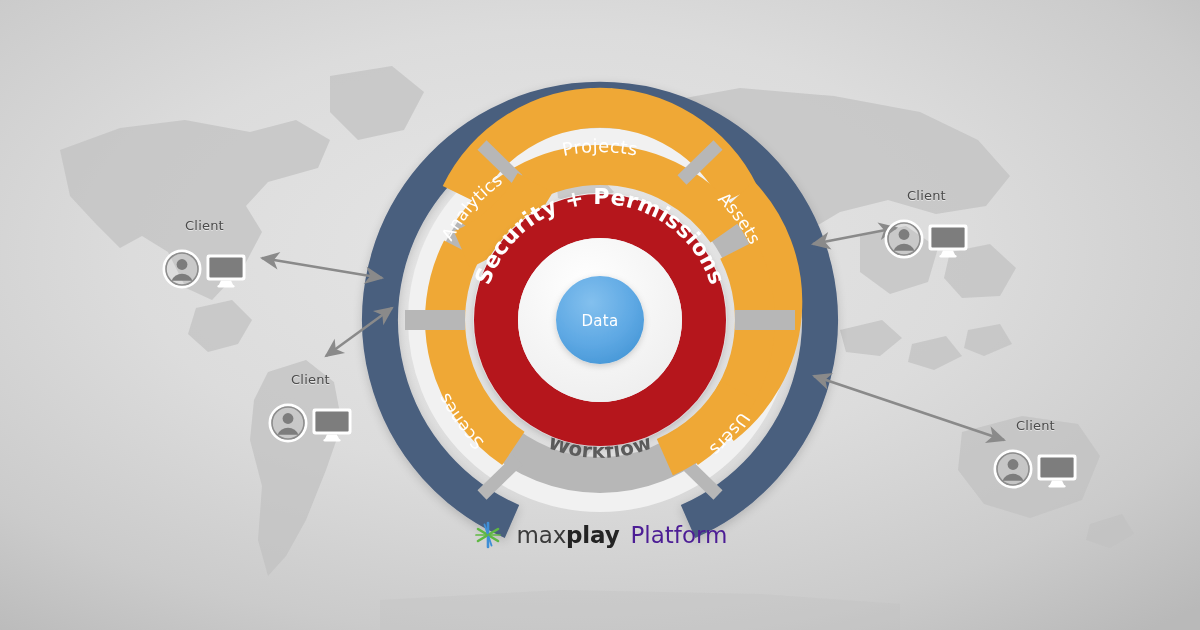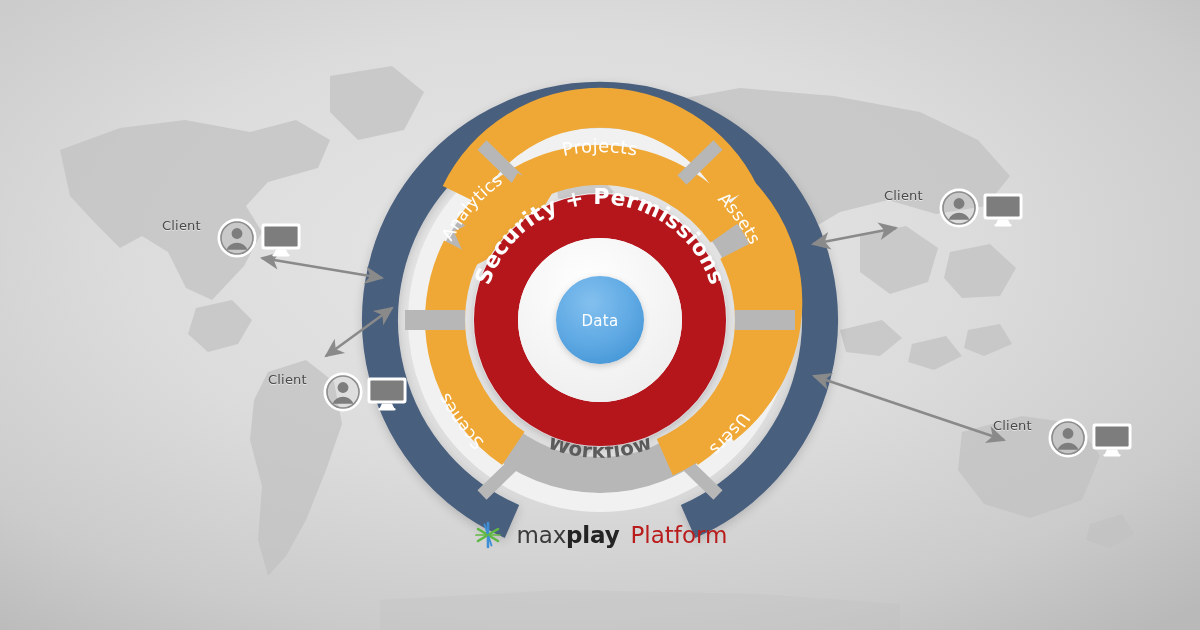--- a/index.html
+++ b/index.html
@@ -5,35 +5,35 @@
   html,body{margin:0;padding:0;}
   body{
     width:1200px;height:630px;overflow:hidden;
     font-family:"DejaVu Sans","Liberation Sans",sans-serif;
     background:#c9c9c9;
   }
   #stage{position:relative;width:1200px;height:630px;}
   #bg{position:absolute;inset:0;}
   #diagram{position:absolute;inset:0;}
   .client{
-    position:absolute;display:flex;flex-direction:row;
-    align-items:flex-start;gap:16px;
+    position:absolute;display:flex;flex-direction:column;
+    align-items:center;gap:16px;
   }
   .client-label{
     font-size:13px;color:#4a4a4a;letter-spacing:.2px;
     text-shadow:0 1px 0 rgba(255,255,255,.55);
   }
   .client-row{display:flex;align-items:flex-end;gap:3px;}
   .logo{
     position:absolute;left:0;right:0;top:520px;
     display:flex;align-items:center;justify-content:center;gap:6px;
   }
   .logo-word{font-size:23px;color:#3b3b3b;letter-spacing:-.2px;margin-left:8px;}
   .logo-word b{font-weight:700;color:#232323;}
-  .logo-plat{font-size:23px;color:#b91c1c;font-weight:400;margin-left:5px;}
+  .logo-plat{font-size:23px;color:#4c1d95;font-weight:400;margin-left:5px;}
 </style>
 </head>
 <body>
 
 <div id="stage">
 
   <svg id="bg" viewBox="0 0 1200 630" preserveAspectRatio="none">
     <defs>
       <radialGradient id="bgGrad" cx="46%" cy="40%" r="78%">
         <stop offset="0%" stop-color="#e6e6e6"></stop>

